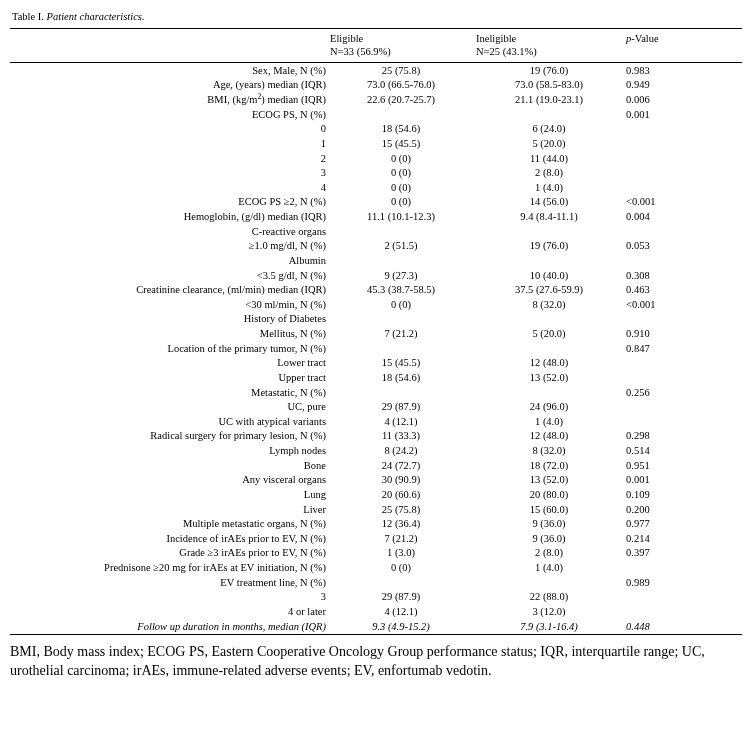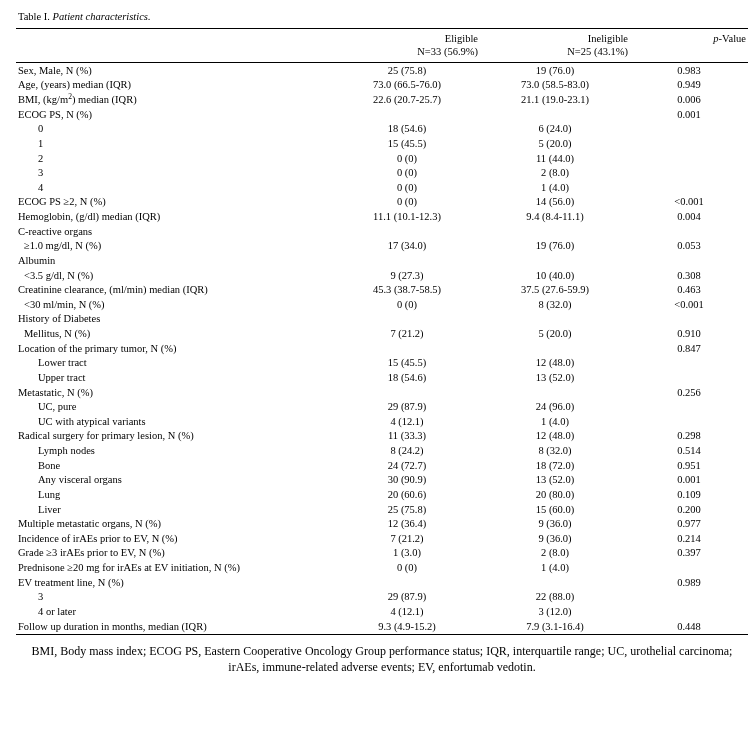--- a/index.html
+++ b/index.html
@@ -12,21 +12,21 @@
     height: 752px;
     font-family: "Liberation Serif", serif;
     color: #000000;
     font-size: 10.5px;
     overflow: hidden;
   }
   .page {
     box-sizing: border-box;
     width: 752px;
     height: 752px;
-    padding: 8px 10px 6px 16px;
+    padding: 8px 10px 6px 10px;
     position: relative;
   }
   .caption {
     font-size: 10.5px;
     margin: 3px 0 6px 2px;
     font-family: "Liberation Serif", serif;
   }
   .caption .cap-label {
     font-style: normal;
   }
@@ -41,56 +41,57 @@
   }
   table.tbl col.c0 { width: 318px; }
   table.tbl col.c1 { width: 146px; }
   table.tbl col.c2 { width: 150px; }
   table.tbl col.c3 { width: 118px; }
 
   .rule-top td {
     border-top: 1.1px solid #000;
   }
   thead td {
-    text-align: right;
+    text-align: left;
     padding: 3px 2px 4px 2px;
     vertical-align: top;
     line-height: 1.25;
   }
   thead td.lead { text-align: left; }
   thead tr.hdr td {
     border-bottom: 0.9px solid #000;
   }
   thead tr.hdr { }
   tbody td {
     padding: 0.6px 2px;
     vertical-align: baseline;
     line-height: 1.28;
   }
   tbody td.lead {
-    text-align: left;
+    text-align: right;
     white-space: nowrap;
   }
   tbody td.num {
     text-align: center;
   }
   tbody td.pval {
-    text-align: center;
+    text-align: left;
   }
   .ind1 { padding-left: 8px; }
   .ind2 { padding-left: 22px; }
   .bottom-rule td {
     border-bottom: 1.1px solid #000;
+    font-style: italic;
   }
   .footnote {
     margin-top: 8px;
-    font-size: 12px;
+    font-size: 14px;
     line-height: 1.35;
     width: 732px;
-    text-align: center;
+    text-align: left;
   }
   sup { font-size: 7.6px; vertical-align: super; line-height: 0; }
   .italic { font-style: italic; }
 </style>
 </head>
 <body>
 
 <div class="page">
 
   <div class="caption">
@@ -189,21 +190,21 @@
           <td class="pval">0.004</td>
         </tr>
         <tr>
           <td class="lead">C-reactive organs</td>
           <td class="num"></td>
           <td class="num"></td>
           <td class="pval"></td>
         </tr>
         <tr>
           <td class="lead ind1">≥1.0 mg/dl, N (%)</td>
-          <td class="num">17 (34.0)</td>
+          <td class="num">2 (51.5)</td>
           <td class="num">19 (76.0)</td>
           <td class="pval">0.053</td>
         </tr>
         <tr>
           <td class="lead">Albumin</td>
           <td class="num"></td>
           <td class="num"></td>
           <td class="pval"></td>
         </tr>
         <tr>

